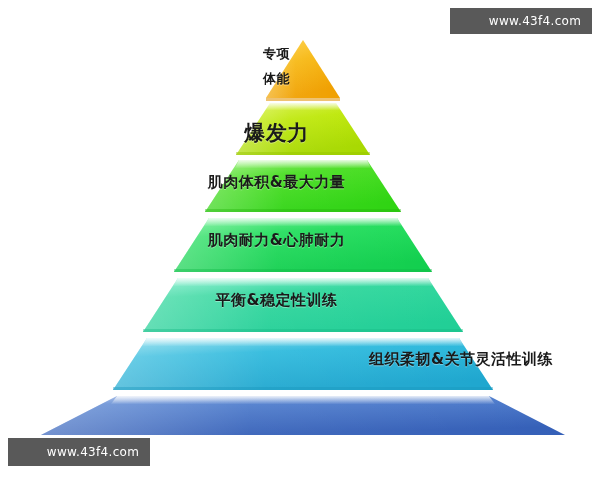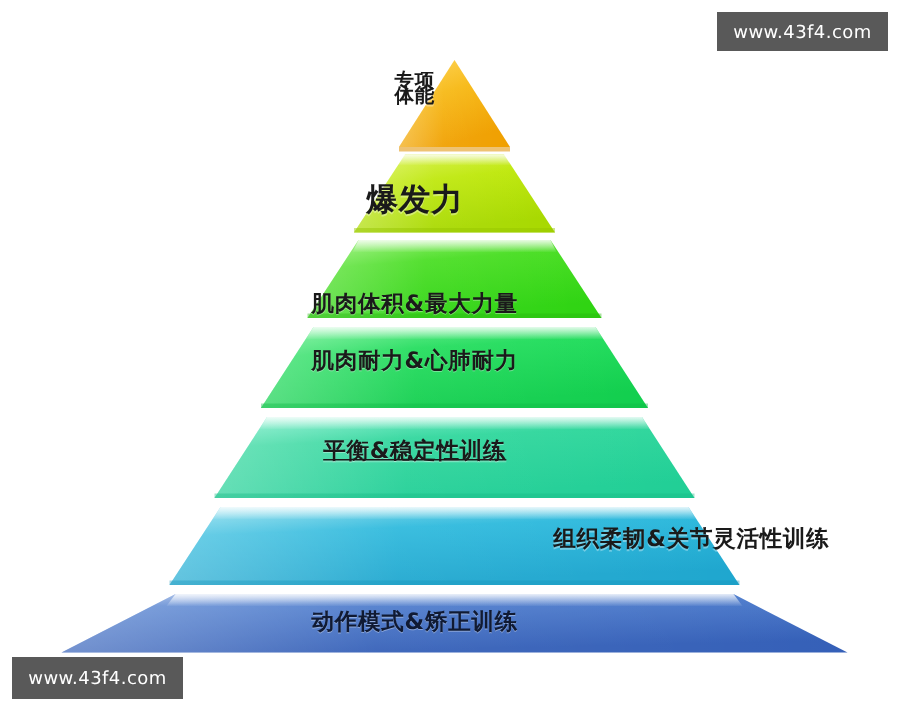--- a/index.html
+++ b/index.html
@@ -53,39 +53,40 @@
   }
   .tier-label.t0 { font-size: 13px; }
   .tier-label.t1 { font-size: 21px; }
   .tier-label.t2 { font-size: 15px; }
   .tier-label.t3 { font-size: 15px; }
   .tier-label.t4 { font-size: 15px; }
   .tier-label.t5 { font-size: 15px; text-align: right; }
   .tier-label.t6 { font-size: 15px; color: #101a33; }
 
   #label-apex-1 { top: 45px;  }
-  #label-apex-2 { top: 55px;  }
+  #label-apex-2 { top: 70px;  }
   #label-t1     { top: 119px; }
-  #label-t2     { top: 173px; margin-top: 20px; }
+  #label-t2     { top: 173px; }
   #label-t3     { top: 231px; text-align: center; }
-  #label-t4     { top: 291px; text-decoration: underline; }
+  #label-t4     { top: 291px; }
   #label-t5     { top: 350px; }
   #label-t6     { top: 405px; }
 
   
   .watermark {
     position: absolute;
     background: #595959;
     color: #ffffff;
     font-family: "DejaVu Sans", "Liberation Sans", sans-serif;
     font-size: 12px;
     letter-spacing: 0.3px;
     display: flex;
     align-items: center;
     justify-content: center;
+    padding-left: 28px;
   }
   #watermark-top {
     right: 8px;
     top: 8px;
     width: 114px;
     height: 26px;
   }
   #watermark-bottom {
     left: 8px;
     bottom: 14px;
@@ -203,20 +204,19 @@
     <div class="tier-label t1" id="label-t1">爆发力</div>
 
     <div class="tier-label t2" id="label-t2">肌肉体积&amp;最大力量</div>
 
     <div class="tier-label t3" id="label-t3">肌肉耐力&amp;心肺耐力</div>
 
     <div class="tier-label t4" id="label-t4">平衡&amp;稳定性训练</div>
 
     <div class="tier-label t5" id="label-t5">组织柔韧&amp;关节灵活性训练</div>
 
-    <div class="tier-label t6" id="label-t6">动作模式&amp;矫正训练</div>
   </div>
 
   <div class="watermark" id="watermark-top">www.43f4.com</div>
 
   <div class="watermark" id="watermark-bottom">www.43f4.com</div>
 
 </div>
 
 </body></html>

